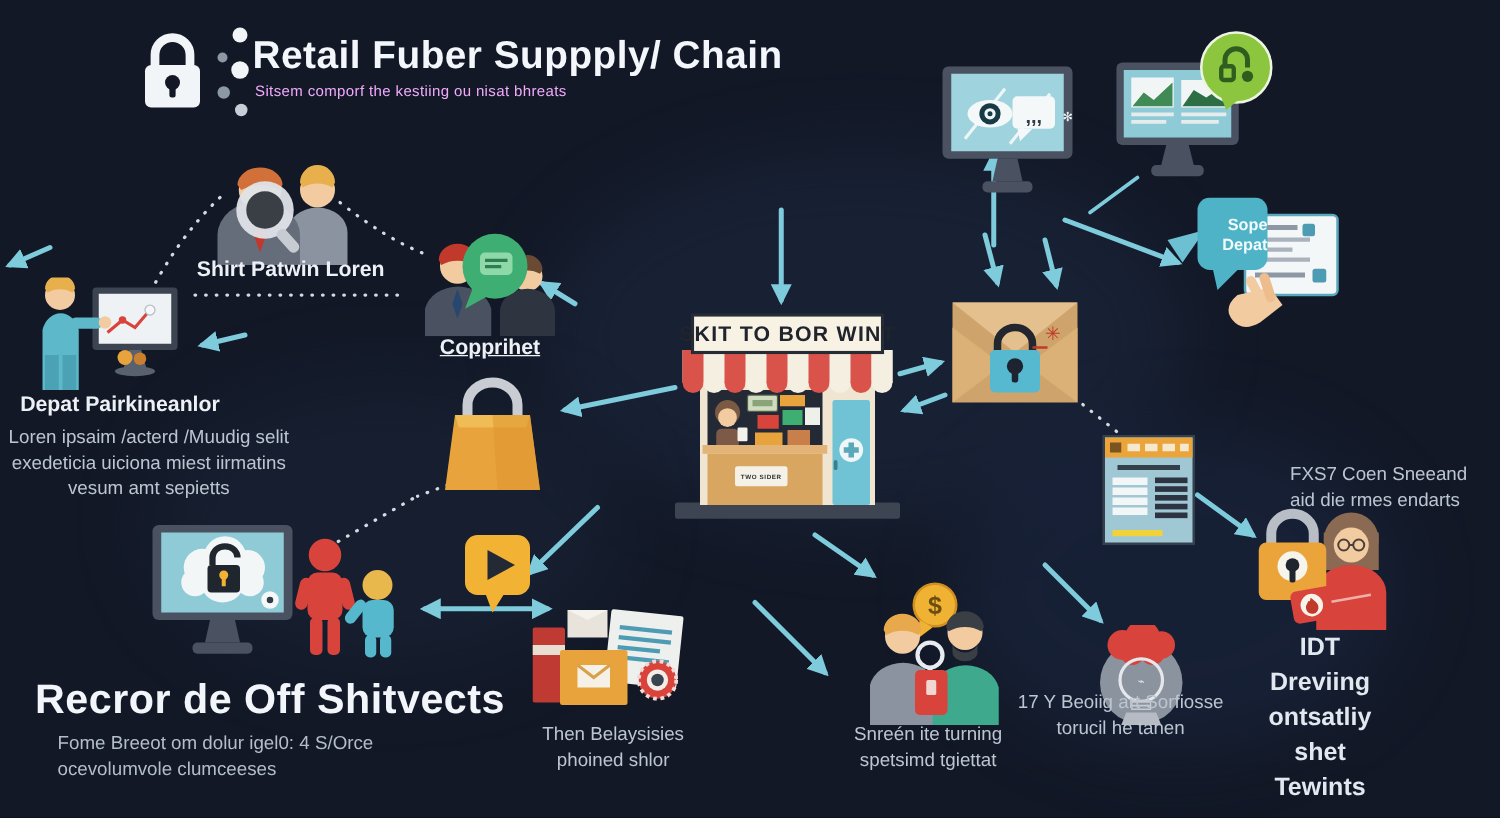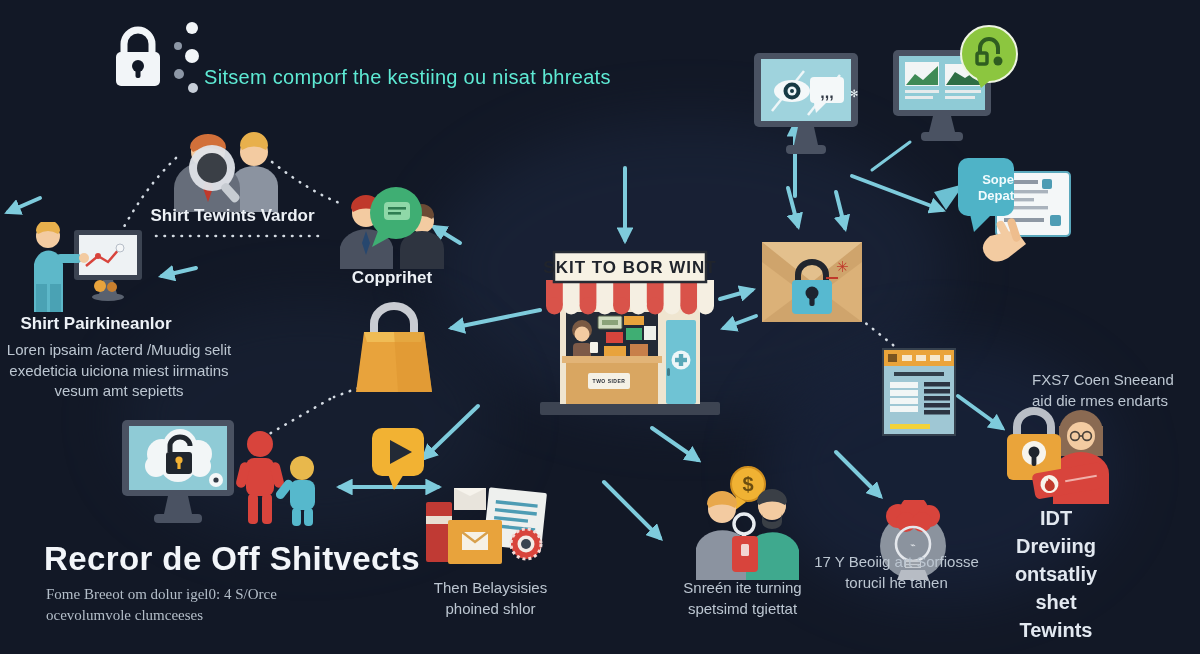--- a/index.html
+++ b/index.html
@@ -4,21 +4,21 @@
 <style>
   html,body{margin:0;padding:0;background:#0b1019;}
   .canvas{
     position:relative;width:1200px;height:654px;overflow:hidden;
     background:#121826;
     font-family:"Liberation Sans","DejaVu Sans",sans-serif;
   }
   .abs{position:absolute;}
   .blob{position:absolute;border-radius:50%;filter:blur(28px);opacity:.55;}
   .title{font-size:31px;font-weight:800;color:#f3f6fa;letter-spacing:.4px;}
-  .subtitle{font-size:20px;color:#5eead4;letter-spacing:.3px;}
+  .subtitle{font-size:12px;color:#f0abfc;letter-spacing:.3px;}
   .label{font-size:17px;font-weight:700;color:#edf1f6;text-align:center;}
   .para{font-size:15px;line-height:1.38;color:#bcc6d1;white-space:pre-line;}
   .para.center{text-align:center;}
   .sope-text{font-size:13px;font-weight:700;color:#f2fbfd;white-space:pre-line;text-align:right;line-height:1.25;}
   .strong-note{font-size:20px;font-weight:600;color:#e2e8f0;white-space:pre-line;text-align:center;line-height:1.4;}
   .footer-title{font-size:33px;font-weight:800;color:#f2f5f9;letter-spacing:.4px;}
   .footer-body{font-size:15px;color:#b4bec9;line-height:1.4;white-space:pre-line;}
   svg{display:block;}
 </style>
 </head>
@@ -72,72 +72,73 @@
     <circle cx="26" cy="42" r="6" fill="#121826"></circle>
     <rect x="23.5" y="44" width="5" height="10" rx="2" fill="#121826"></rect>
   </svg>
   <svg class="abs" style="left:172px;top:20px" width="30" height="78" viewBox="0 0 30 78">
     <circle cx="20" cy="8" r="6" fill="#f2f5f8"></circle>
     <circle cx="6" cy="26" r="4" fill="#8d97a6"></circle>
     <circle cx="20" cy="36" r="7" fill="#f2f5f8"></circle>
     <circle cx="7" cy="54" r="5" fill="#8d97a6"></circle>
     <circle cx="21" cy="68" r="5" fill="#c7ced8"></circle>
   </svg>
+  <div class="abs title" style="left:202px;top:26px;width:520px;">Retail Fuber Suppply/ Chain</div>
   <div class="abs subtitle" style="left:204px;top:66px;width:460px;">Sitsem comporf the kestiing ou nisat bhreats</div>
 
   <svg class="abs" style="left:160px;top:130px" width="135" height="82" viewBox="0 0 135 82">
     <circle cx="94" cy="22" r="14" fill="#f3cba1"></circle>
     <path d="M80 16 a14 14 0 0 1 28 0 l-2 4 a24 24 0 0 0 -24 0 z" fill="#e8b04c"></path>
     <path d="M70 82 V56 a24 20 0 0 1 48 0 v26 z" fill="#8b93a0"></path>
     <circle cx="48" cy="22" r="17" fill="#f3cba1"></circle>
     <path d="M30 18 a18 14 0 0 1 36 0 l-3 4 a30 30 0 0 0 -30 0 z" fill="#d2703a"></path>
     <path d="M14 82 V58 a32 26 0 0 1 66 0 v24 z" fill="#666d7a"></path>
     <polygon points="48,44 53,58 48,72 43,58" fill="#c0392b"></polygon>
     <polygon points="40,42 48,50 56,42 52,38 44,38" fill="#f2f4f6"></polygon>
     <circle cx="52" cy="38" r="23" fill="#dfe3e8" opacity="0.95"></circle>
     <circle cx="52" cy="38" r="15" fill="#3a3f46"></circle>
     <rect x="66" y="52" width="9" height="22" rx="4" fill="#c7ccd2" transform="rotate(-42 70 63)"></rect>
   </svg>
-  <div class="abs label" style="left:140px;top:206px;width:185px;">Shirt Tewints Vardor</div>
+  <div class="abs label" style="left:140px;top:206px;width:185px;">Shirt Patwin Loren</div>
 
   <svg class="abs" style="left:332px;top:185px" width="120" height="84" viewBox="0 0 120 84">
     <circle cx="90" cy="36" r="12" fill="#f3cba1"></circle>
     <path d="M78 31 a12 12 0 0 1 24 0 l-2 3 a20 20 0 0 0 -20 0 z" fill="#6b4a34"></path>
     <path d="M68 84 V64 a22 18 0 0 1 44 0 v20 z" fill="#2e3440"></path>
     <circle cx="34" cy="28" r="14" fill="#f3cba1"></circle>
     <path d="M19 23 a15 13 0 0 1 30 0 l-2 4 a26 26 0 0 0 -26 0 z" fill="#c0392b"></path>
     <path d="M8 84 V62 a27 22 0 0 1 53 0 v22 z" fill="#4a5160"></path>
     <polygon points="34,46 38,58 34,70 30,58" fill="#27476e"></polygon>
     <circle cx="64" cy="28" r="26" fill="#3fae73"></circle>
     <polygon points="46,46 40,62 58,52" fill="#3fae73"></polygon>
     <rect x="52" y="17" width="26" height="18" rx="4" fill="#8fd8a8"></rect>
     <rect x="56" y="22" width="18" height="2.6" fill="#2f7d52"></rect>
     <rect x="56" y="27" width="13" height="2.6" fill="#2f7d52"></rect>
   </svg>
-  <div class="abs label" style="left:328px;top:268px;width:128px;">Copprihet</div>
+  <div class="abs label" style="left:328px;top:268px;width:128px;text-decoration:underline;">Copprihet</div>
 
   <svg class="abs" style="left:10px;top:222px" width="152" height="90" viewBox="0 0 152 90">
     <rect x="64" y="8" width="68" height="50" rx="3" fill="#3c4452"></rect>
     <rect x="69" y="13" width="58" height="40" fill="#eef2f4"></rect>
     <polyline points="76,44 88,34 98,40 110,26" stroke="#d8443c" stroke-width="2.5" fill="none"></polyline>
     <circle cx="88" cy="34" r="3" fill="#d8443c"></circle>
     <circle cx="110" cy="26" r="4" fill="#f5f7f8" stroke="#b6bec8"></circle>
     <polygon points="93,58 103,58 107,72 89,72" fill="#59616f"></polygon>
     <ellipse cx="98" cy="75" rx="16" ry="4" fill="#59616f"></ellipse>
     <circle cx="90" cy="64" r="6" fill="#e8a33c"></circle>
     <circle cx="102" cy="65" r="5" fill="#c97f2e"></circle>
     <circle cx="38" cy="14" r="12" fill="#f3cba1"></circle>
     <path d="M26 9 a12 11 0 0 1 24 0 l-2 3 a20 20 0 0 0 -20 0 z" fill="#e8b04c"></path>
     <path d="M24 90 V42 a15 18 0 0 1 29 0 v48 z" fill="#5db8c9"></path>
     <rect x="26" y="62" width="11" height="28" fill="#4aa2b4"></rect>
     <rect x="40" y="62" width="11" height="28" fill="#4aa2b4"></rect>
     <rect x="46" y="32" width="26" height="9" rx="4.5" fill="#5db8c9"></rect>
     <circle cx="74" cy="36" r="5" fill="#f3cba1"></circle>
   </svg>
-  <div class="abs label" style="left:6px;top:314px;width:180px;">Shirt Pairkineanlor</div>
+  <div class="abs label" style="left:6px;top:314px;width:180px;">Depat Pairkineanlor</div>
   <div class="abs para center" style="left:0px;top:340px;width:238px;">Loren ipsaim /acterd /Muudig selit
 exedeticia uiciona miest iirmatins
 vesum amt sepietts</div>
 
   <svg class="abs" style="left:540px;top:250px" width="180" height="170" viewBox="0 0 180 170">
     <rect x="0" y="152" width="180" height="13" rx="2" fill="#3d4452"></rect>
     <rect x="20" y="56" width="140" height="98" fill="#efe5d0"></rect>
     <rect x="26" y="62" width="92" height="50" fill="#232a36"></rect>
     <rect x="58" y="66" width="24" height="13" rx="1.5" fill="#cfdcc0" stroke="#55604a" stroke-width="1"></rect>
     <rect x="62" y="70" width="16" height="5" fill="#8aa379"></rect>
@@ -411,17 +412,17 @@
     </g>
     <g>
       <circle cx="182" cy="48" r="12" fill="#e8b84c"></circle>
       <rect x="170" y="60" width="25" height="30" rx="8" fill="#56b8cc"></rect>
       <rect x="160" y="58" width="9" height="22" rx="4.5" fill="#56b8cc" transform="rotate(38 164 69)"></rect>
       <rect x="172" y="88" width="9" height="18" rx="4" fill="#56b8cc"></rect>
       <rect x="184" y="88" width="9" height="18" rx="4" fill="#56b8cc"></rect>
     </g>
   </svg>
 
-  <div class="abs footer-title" style="left:44px;top:540px;width:420px;">Recror de Off Shitvects</div>
-  <div class="abs footer-body" style="left:46px;top:584px;width:320px;font-family:Liberation Serif, serif;">Fome Breeot om dolur igel0: 4 S/Orce
+  <div class="abs footer-title" style="left:28px;top:540px;width:420px;">Recror de Off Shitvects</div>
+  <div class="abs footer-body" style="left:46px;top:584px;width:320px;">Fome Breeot om dolur igel0: 4 S/Orce
 ocevolumvole clumceeses</div>
 
 </div>
 
 </body></html>

